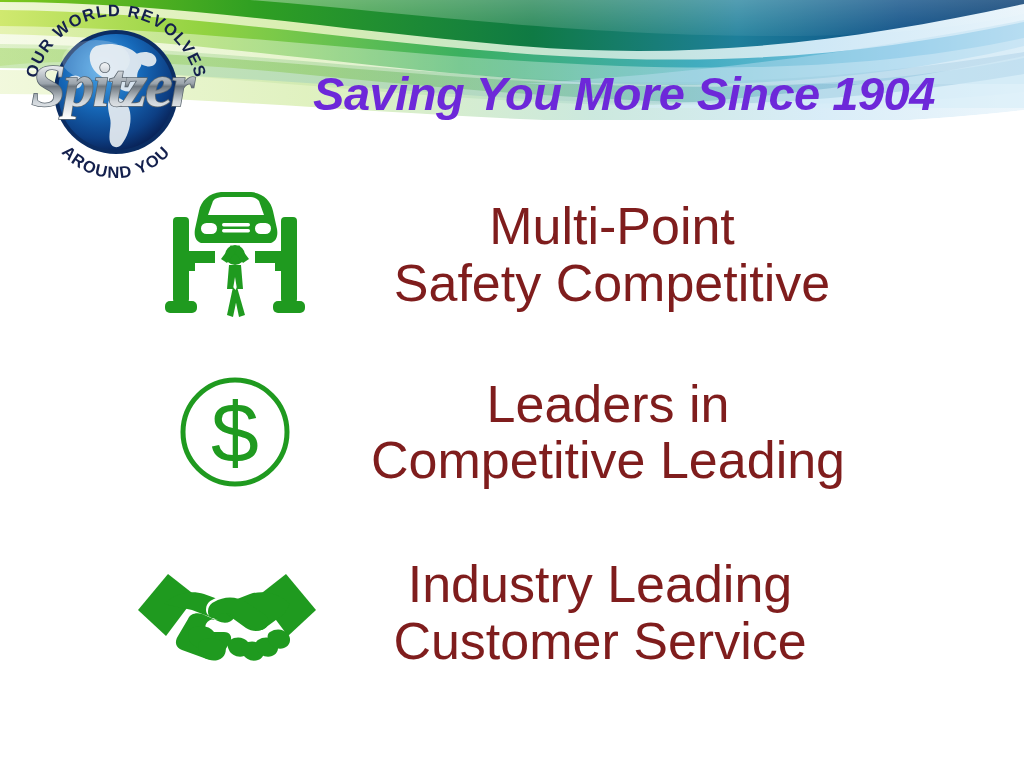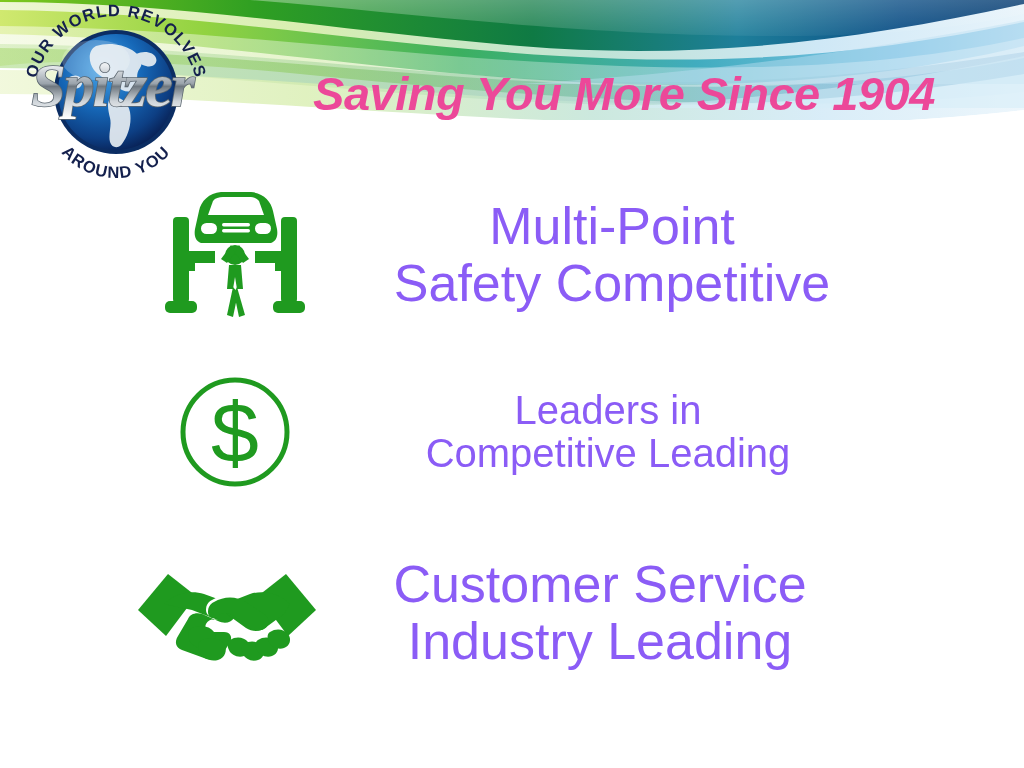--- a/index.html
+++ b/index.html
@@ -35,54 +35,54 @@
 
   
   #headline {
     position:absolute;
     left:236px; top:70px;
     width:776px;
     text-align:center;
     font-size:47px;
     font-weight:bold;
     font-style:italic;
-    color:#ec4899;
+    color:#6d28d9;
     letter-spacing:-0.5px;
     white-space:nowrap;
     line-height:1;
   }
 
   
   .feature {
     position:absolute;
     display:flex;
     align-items:center;
   }
   .feature .icon-wrap {
     flex:0 0 auto;
     display:flex;
     align-items:center;
     justify-content:center;
   }
   .feature .icon-wrap svg { display:block; }
   .feature .label {
     flex:1 1 auto;
-    color:#8b5cf6;
+    color:#7f1d1d;
     text-align:center;
     line-height:1.08;
     font-weight:normal;
   }
 
   #feature-1 { left:150px; top:182px; width:740px; height:145px; }
   #feature-1 .icon-wrap { width:170px; }
   #feature-1 .label { font-size:52px; padding-left:14px; }
 
   #feature-2 { left:150px; top:362px; width:740px; height:140px; }
   #feature-2 .icon-wrap { width:170px; }
-  #feature-2 .label { font-size:40px; padding-left:6px; }
+  #feature-2 .label { font-size:52px; padding-left:6px; }
 
   #feature-3 { left:132px; top:540px; width:740px; height:145px; }
   #feature-3 .icon-wrap { width:190px; }
   #feature-3 .label { font-size:52px; padding-left:6px; }
 
   .label .line { display:block; white-space:nowrap; }
 </style>
 </head>
 <body>
 
@@ -293,18 +293,18 @@
                    C144,96 137,93 135,88 C133,84 133,80 136,78 Z"></path>
 
           <path d="M58,74 C66,70 76,72 80,78 C84,84 81,92 74,94
                    C66,96 57,92 55,85 C53,80 54,76 58,74 Z"></path>
           <path d="M68,86 C76,82 86,84 90,90 C94,96 91,104 84,106
                    C76,108 67,104 65,97 C63,92 64,88 68,86 Z"></path>
         </g>
       </svg>
     </div>
     <div class="label">
+      <span class="line">Industry Leading</span>
       <span class="line">Customer Service</span>
-      <span class="line">Industry Leading</span>
     </div>
   </div>
 
 </div>
 
 </body></html>

